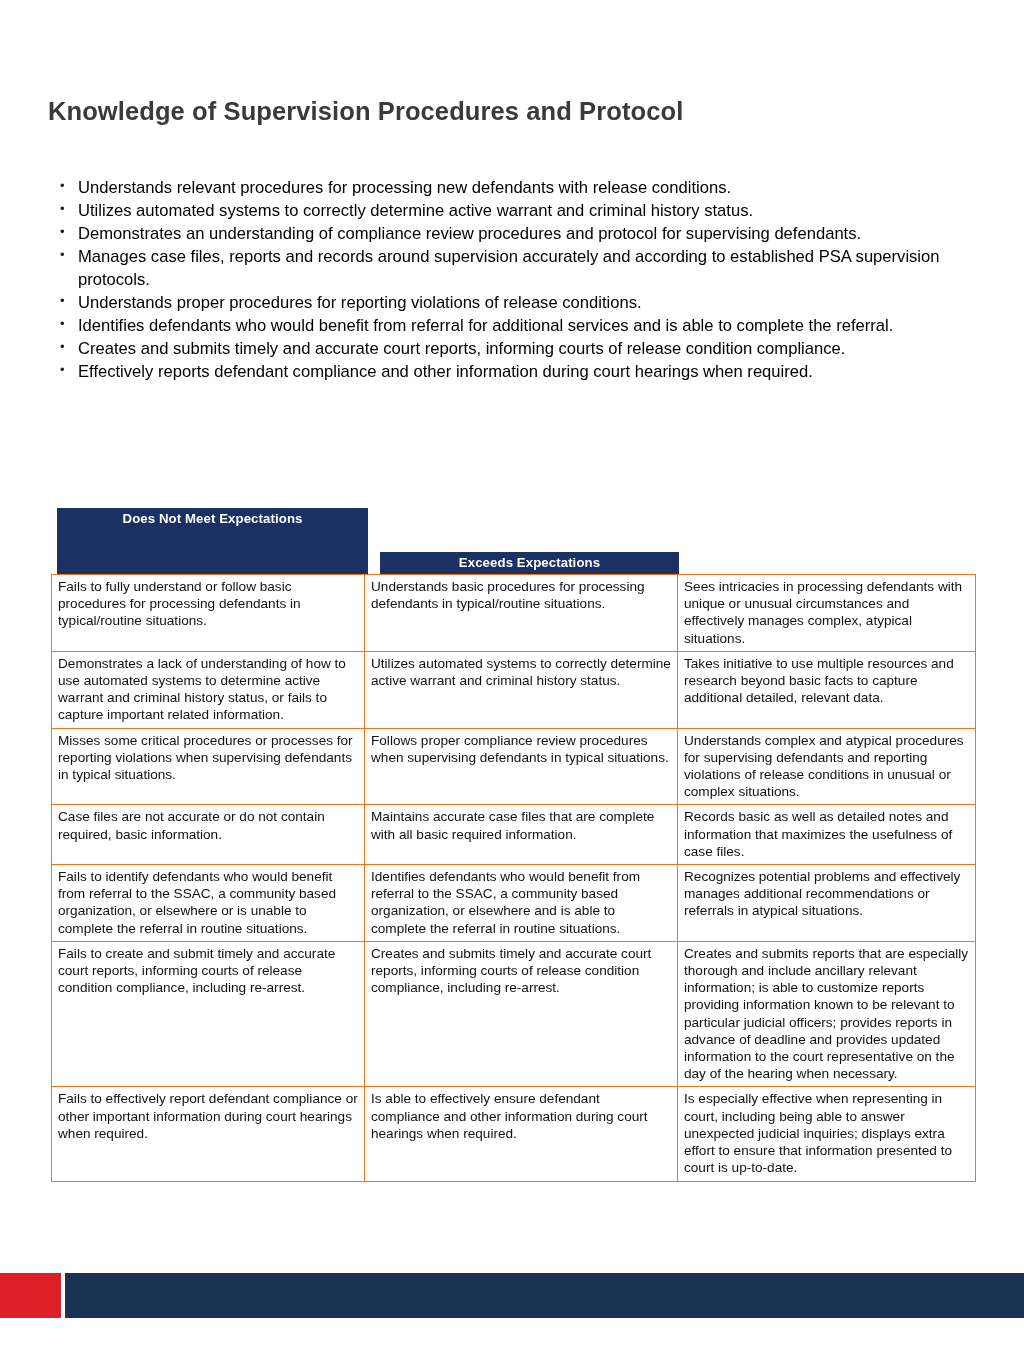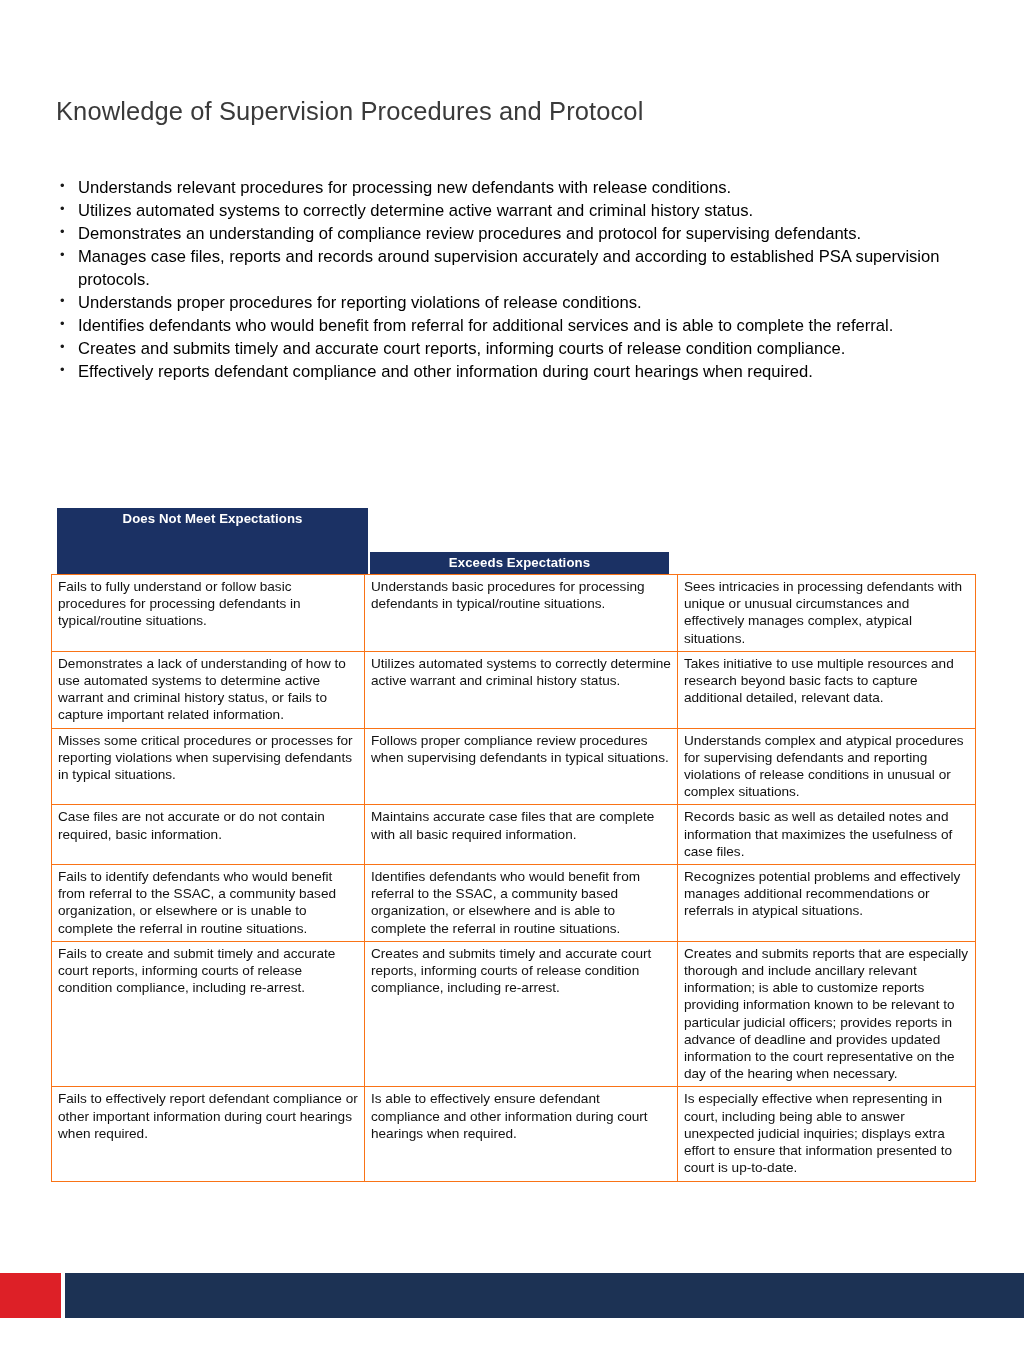--- a/index.html
+++ b/index.html
@@ -17,25 +17,25 @@
 
   .slide {
     position: absolute;
     inset: 0;
     background: #ffffff;
   }
 
   
   .title {
     position: absolute;
-    left: 56px;
+    left: 48px;
     top: 97px;
     width: 900px;
     font-size: 25.5px;
-    font-weight: normal;
+    font-weight: bold;
     color: #3a3a3a;
     letter-spacing: 0.1px;
     line-height: 1.15;
   }
 
   
   .bullets {
     position: absolute;
     left: 56px;
     top: 177px;
@@ -64,21 +64,21 @@
 
   
   .rubric {
     position: absolute;
     left: 51px;
     top: 508px;
     width: 924px;
   }
   .rubric-header {
     display: flex;
-    gap: 2px;
+    gap: 12px;
     margin-bottom: 0px;
     padding-left: 6px;
   }
   .rubric-header .hcell {
     background: #1b3164;
     color: #ffffff;
     font-size: 13.2px;
     font-weight: bold;
     text-align: center;
     padding: 3px 0 4px 0;

